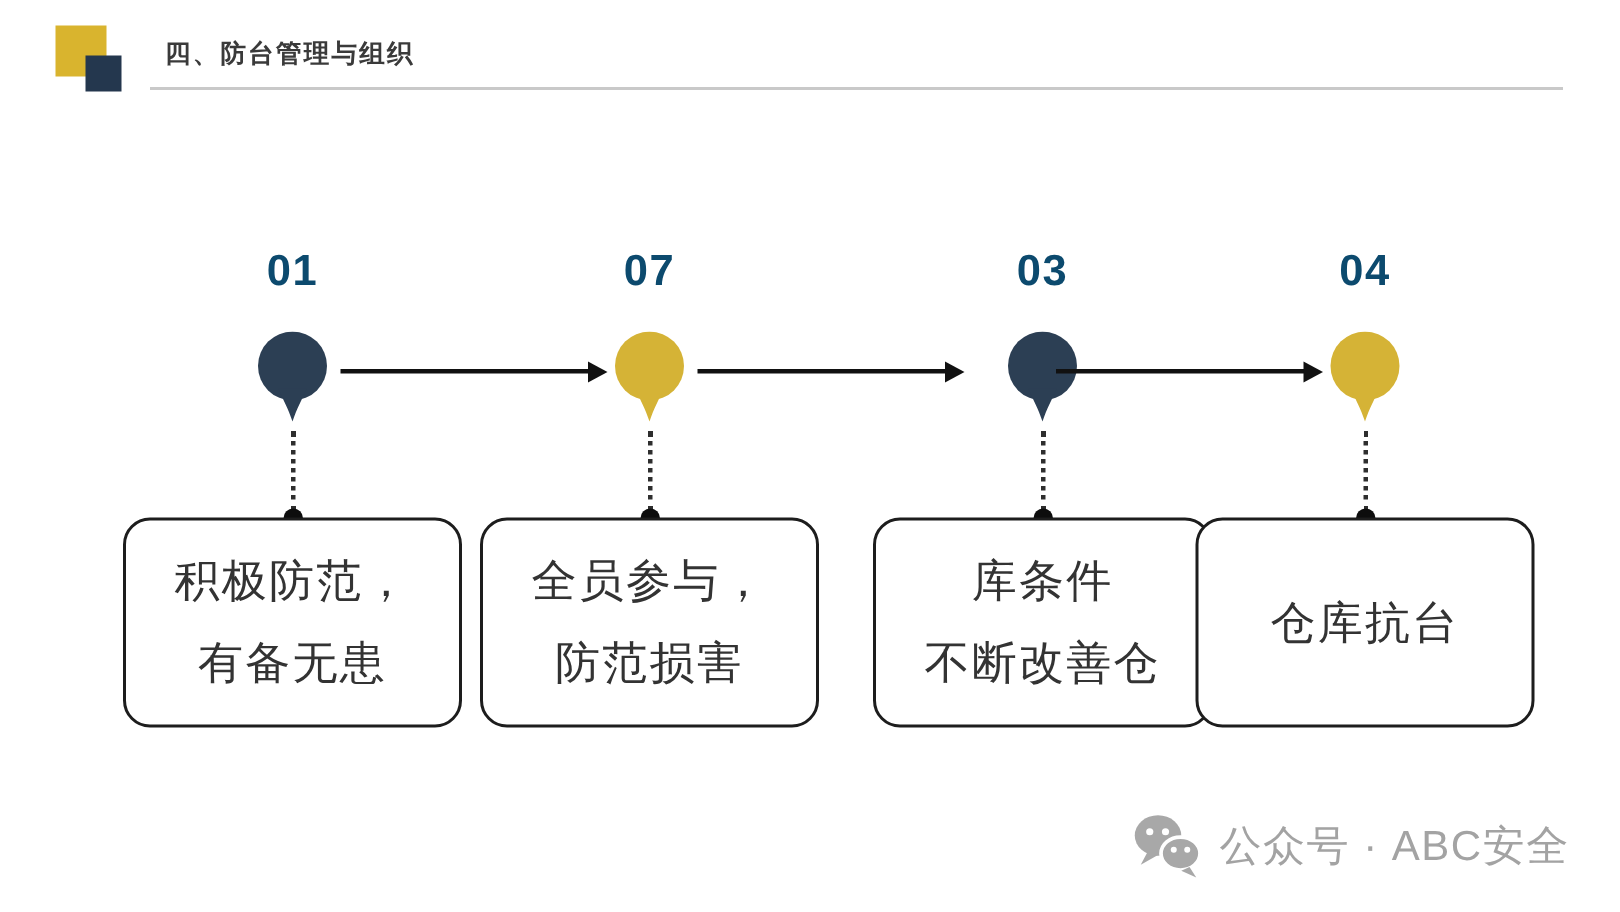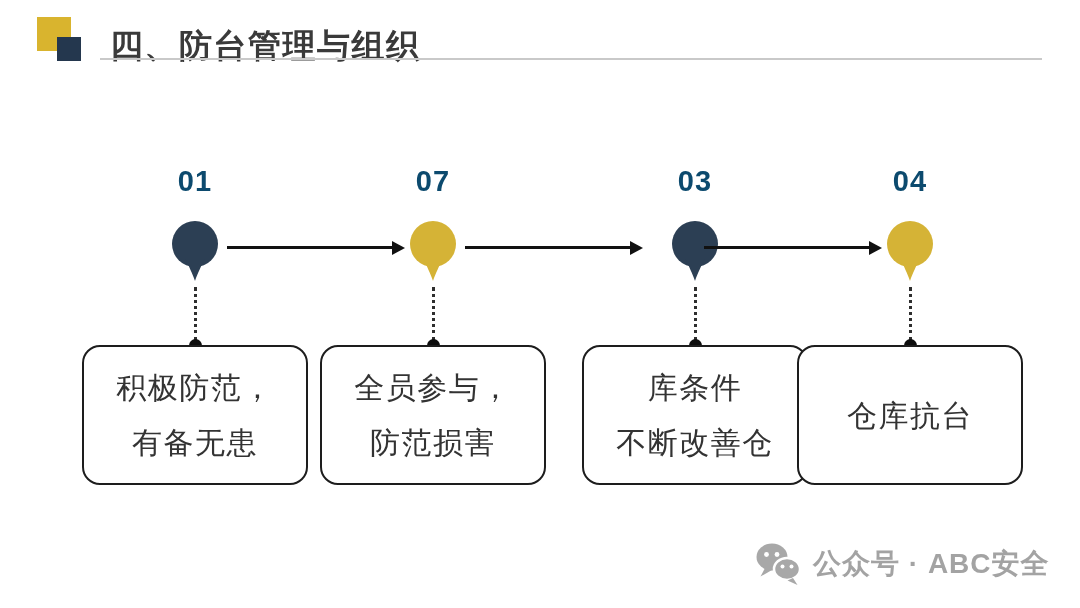--- a/index.html
+++ b/index.html
@@ -16,21 +16,21 @@
   .mark-yellow {
     position: absolute; left: 37px; top: 17px;
     width: 34px; height: 34px; background: #d9b42e;
   }
   .mark-navy {
     position: absolute; left: 57px; top: 37px;
     width: 24px; height: 24px; background: #24374e;
   }
   .page-title {
     position: absolute; left: 110px; top: 24px;
-    font-size: 33px; font-weight: bold; color: #3a3a3a;
+    font-size: 17px; font-weight: bold; color: #3a3a3a;
     letter-spacing: 1.5px; white-space: nowrap;
   }
   .header-underline {
     position: absolute; left: 100px; top: 58px;
     width: 942px; height: 2px; background: #c9c9c9;
   }
 
   
   .step {
     position: absolute; top: 165px;
@@ -86,21 +86,20 @@
   }
 
   
   .footer {
     position: absolute; left: 755px; top: 542px;
     display: flex; align-items: center; gap: 10px;
   }
   .footer-label {
     font-size: 28px; color: #a3a3a3; letter-spacing: 1px;
     white-space: nowrap;
-    font-weight: bold;
   }
 </style>
 </head>
 <body>
 
 <div class="slide">
 
   <div class="mark-yellow"></div>
   <div class="mark-navy"></div>
   <div class="page-title">四、防台管理与组织</div>

